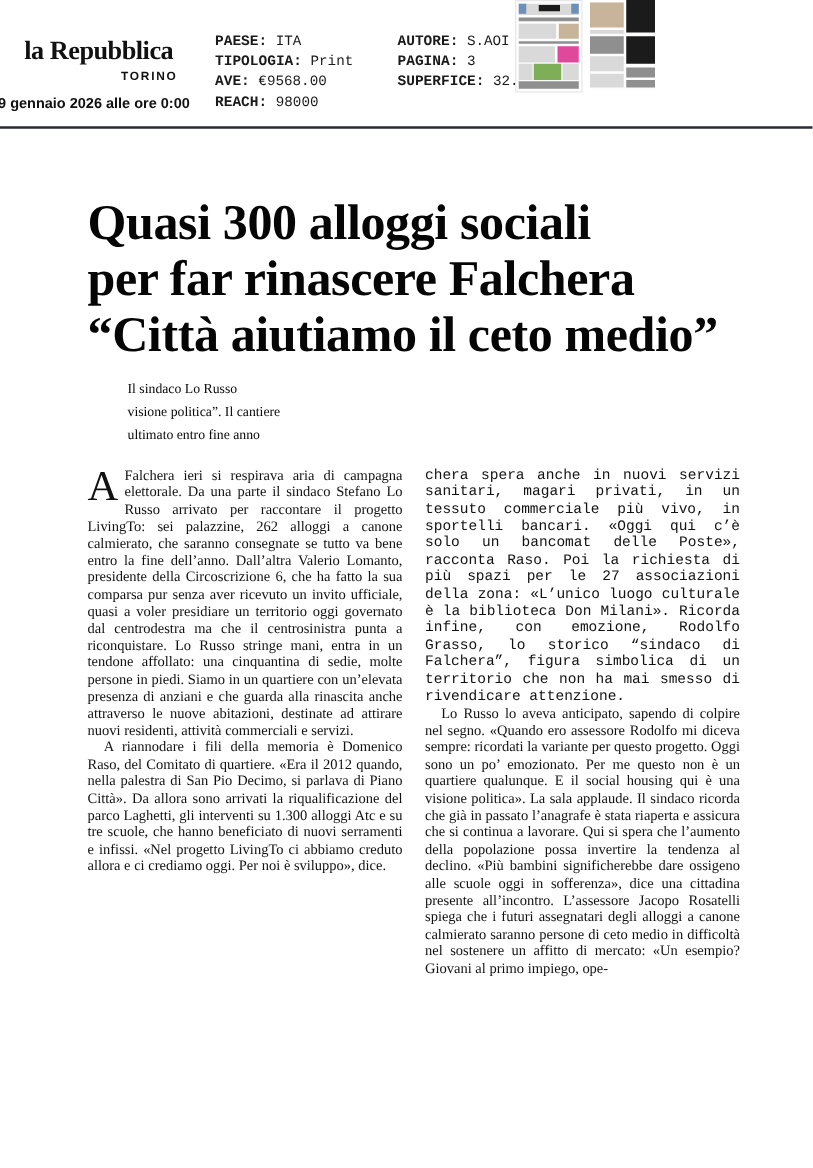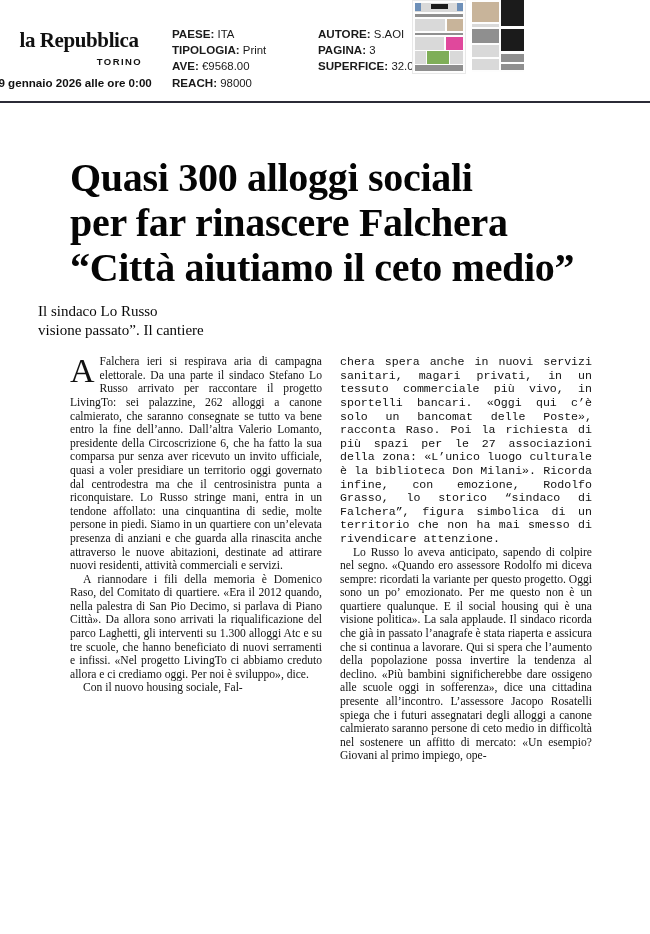--- a/index.html
+++ b/index.html
@@ -49,20 +49,21 @@
     padding-right: 2px;
     color: #111111;
   }
 
   .meta-col {
     position: absolute;
     top: 26px;
     font-size: 11.4px;
     line-height: 15.2px;
     color: #1a1a1a;
+    font-family: Liberation Mono, monospace;
   }
   .meta-col.col-1 { left: 172px; }
   .meta-col.col-2 { left: 318px; }
   .meta-row { white-space: nowrap; }
   .meta-key {
     font-weight: bold;
     font-size: 11.6px;
   }
   .meta-val { font-weight: normal; }
 
@@ -127,24 +128,24 @@
     font-family: "Liberation Serif", serif;
     font-weight: bold;
     font-size: 40px;
     line-height: 45px;
     letter-spacing: -0.3px;
     color: #050505;
   }
   .headline .hl-line { display: block; white-space: nowrap; }
 
   .standfirst {
-    margin: 7px 0 0 38px;
+    margin: 7px 0 0 102px;
     width: 215px;
     font-family: "Liberation Serif", serif;
-    font-size: 15px;
+    font-size: 11px;
     line-height: 18.6px;
     color: #080808;
   }
   .standfirst .sf-line { display: block; white-space: nowrap; }
 
   .columns {
     margin: 16px 58px 0 70px;
     display: flex;
     gap: 18px;
   }
@@ -259,29 +260,29 @@
 <div class="article">
 
   <div class="headline">
     <span class="hl-line">Quasi 300 alloggi sociali</span>
     <span class="hl-line">per far rinascere Falchera</span>
     <span class="hl-line">“Città aiutiamo il ceto medio”</span>
   </div>
 
   <div class="standfirst">
     <span class="sf-line">Il sindaco Lo Russo</span>
-    <span class="sf-line">visione passato”. Il cantiere</span>
+    <span class="sf-line">visione politica”. Il cantiere</span>
+    <span class="sf-line">ultimato entro fine anno</span>
   </div>
 
   <div class="columns">
 
     <div class="col">
       <p class="dropcap-para"><span class="dropcap">A</span><span>Falchera ieri si respirava aria di campagna elettorale. Da una parte il sindaco Stefano Lo Russo arrivato per raccontare il progetto LivingTo: sei palazzine, 262 alloggi a canone calmierato, che saranno consegnate se tutto va bene entro la fine dell’anno. Dall’altra Valerio Lomanto, presidente della Circoscrizione 6, che ha fatto la sua comparsa pur senza aver ricevuto un invito ufficiale, quasi a voler presidiare un territorio oggi governato dal centrodestra ma che il centrosinistra punta a riconquistare. Lo Russo stringe mani, entra in un tendone affollato: una cinquantina di sedie, molte persone in piedi. Siamo in un quartiere con un’elevata presenza di anziani e che guarda alla rinascita anche attraverso le nuove abitazioni, destinate ad attirare nuovi residenti, attività commerciali e servizi.</span></p>
       <p>A riannodare i fili della memoria è Domenico Raso, del Comitato di quartiere. «Era il 2012 quando, nella palestra di San Pio Decimo, si parlava di Piano Città». Da allora sono arrivati la riqualificazione del parco Laghetti, gli interventi su 1.300 alloggi Atc e su tre scuole, che hanno beneficiato di nuovi serramenti e infissi. «Nel progetto LivingTo ci abbiamo creduto allora e ci crediamo oggi. Per noi è sviluppo», dice.</p>
-      <p>Con il nuovo housing sociale, Fal-</p>
     </div>
 
     <div class="col">
       <p class="no-indent">chera spera anche in nuovi servizi sanitari, magari privati, in un tessuto commerciale più vivo, in sportelli bancari. «Oggi qui c’è solo un bancomat delle Poste», racconta Raso. Poi la richiesta di più spazi per le 27 associazioni della zona: «L’unico luogo culturale è la biblioteca Don Milani». Ricorda infine, con emozione, Rodolfo Grasso, lo storico “sindaco di Falchera”, figura simbolica di un territorio che non ha mai smesso di rivendicare attenzione.</p>
       <p>Lo Russo lo aveva anticipato, sapendo di colpire nel segno. «Quando ero assessore Rodolfo mi diceva sempre: ricordati la variante per questo progetto. Oggi sono un po’ emozionato. Per me questo non è un quartiere qualunque. E il social housing qui è una visione politica». La sala applaude. Il sindaco ricorda che già in passato l’anagrafe è stata riaperta e assicura che si continua a lavorare. Qui si spera che l’aumento della popolazione possa invertire la tendenza al declino. «Più bambini significherebbe dare ossigeno alle scuole oggi in sofferenza», dice una cittadina presente all’incontro. L’assessore Jacopo Rosatelli spiega che i futuri assegnatari degli alloggi a canone calmierato saranno persone di ceto medio in difficoltà nel sostenere un affitto di mercato: «Un esempio? Giovani al primo impiego, ope-</p>
     </div>
 
   </div>
 </div>
 

